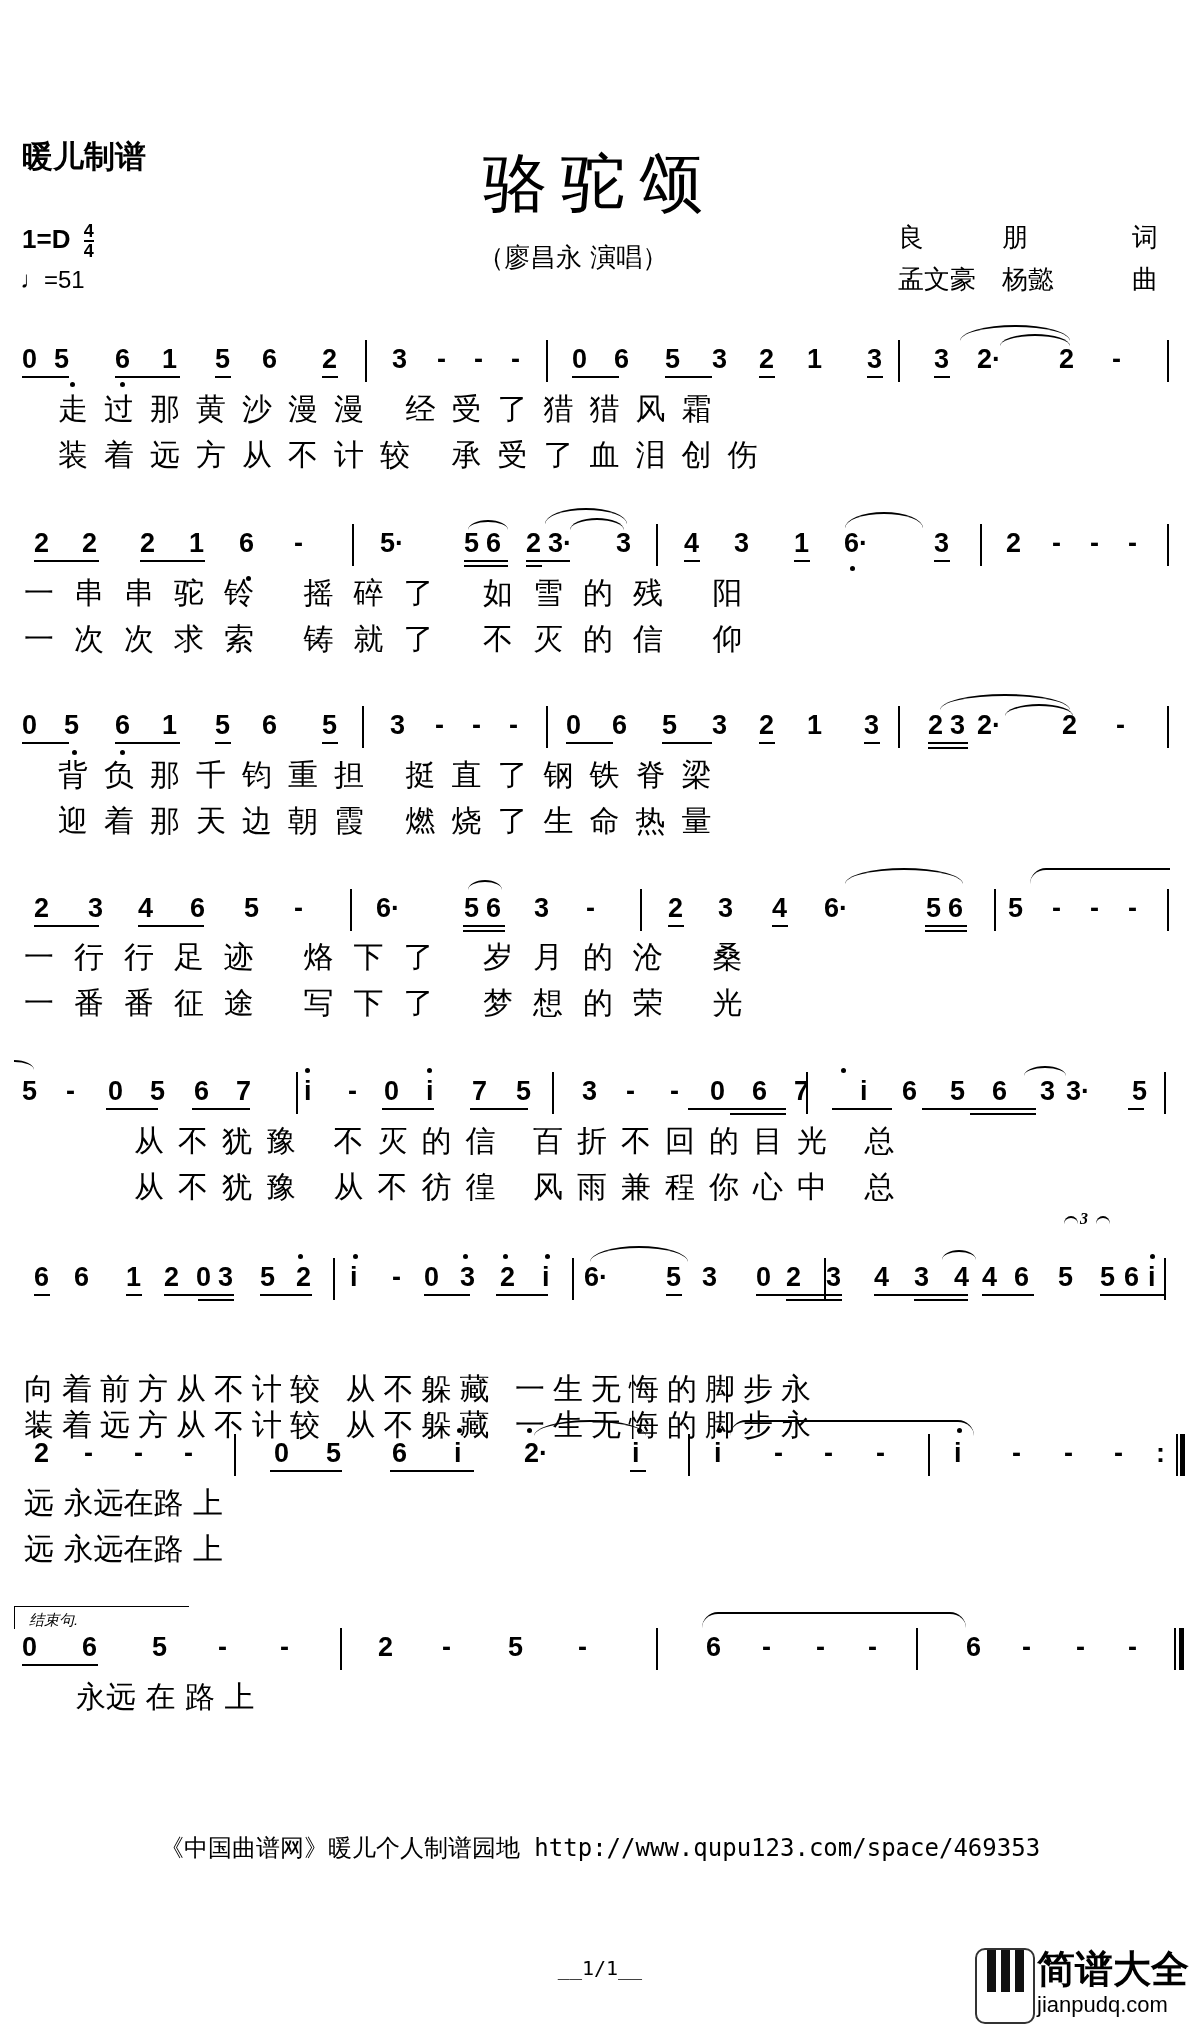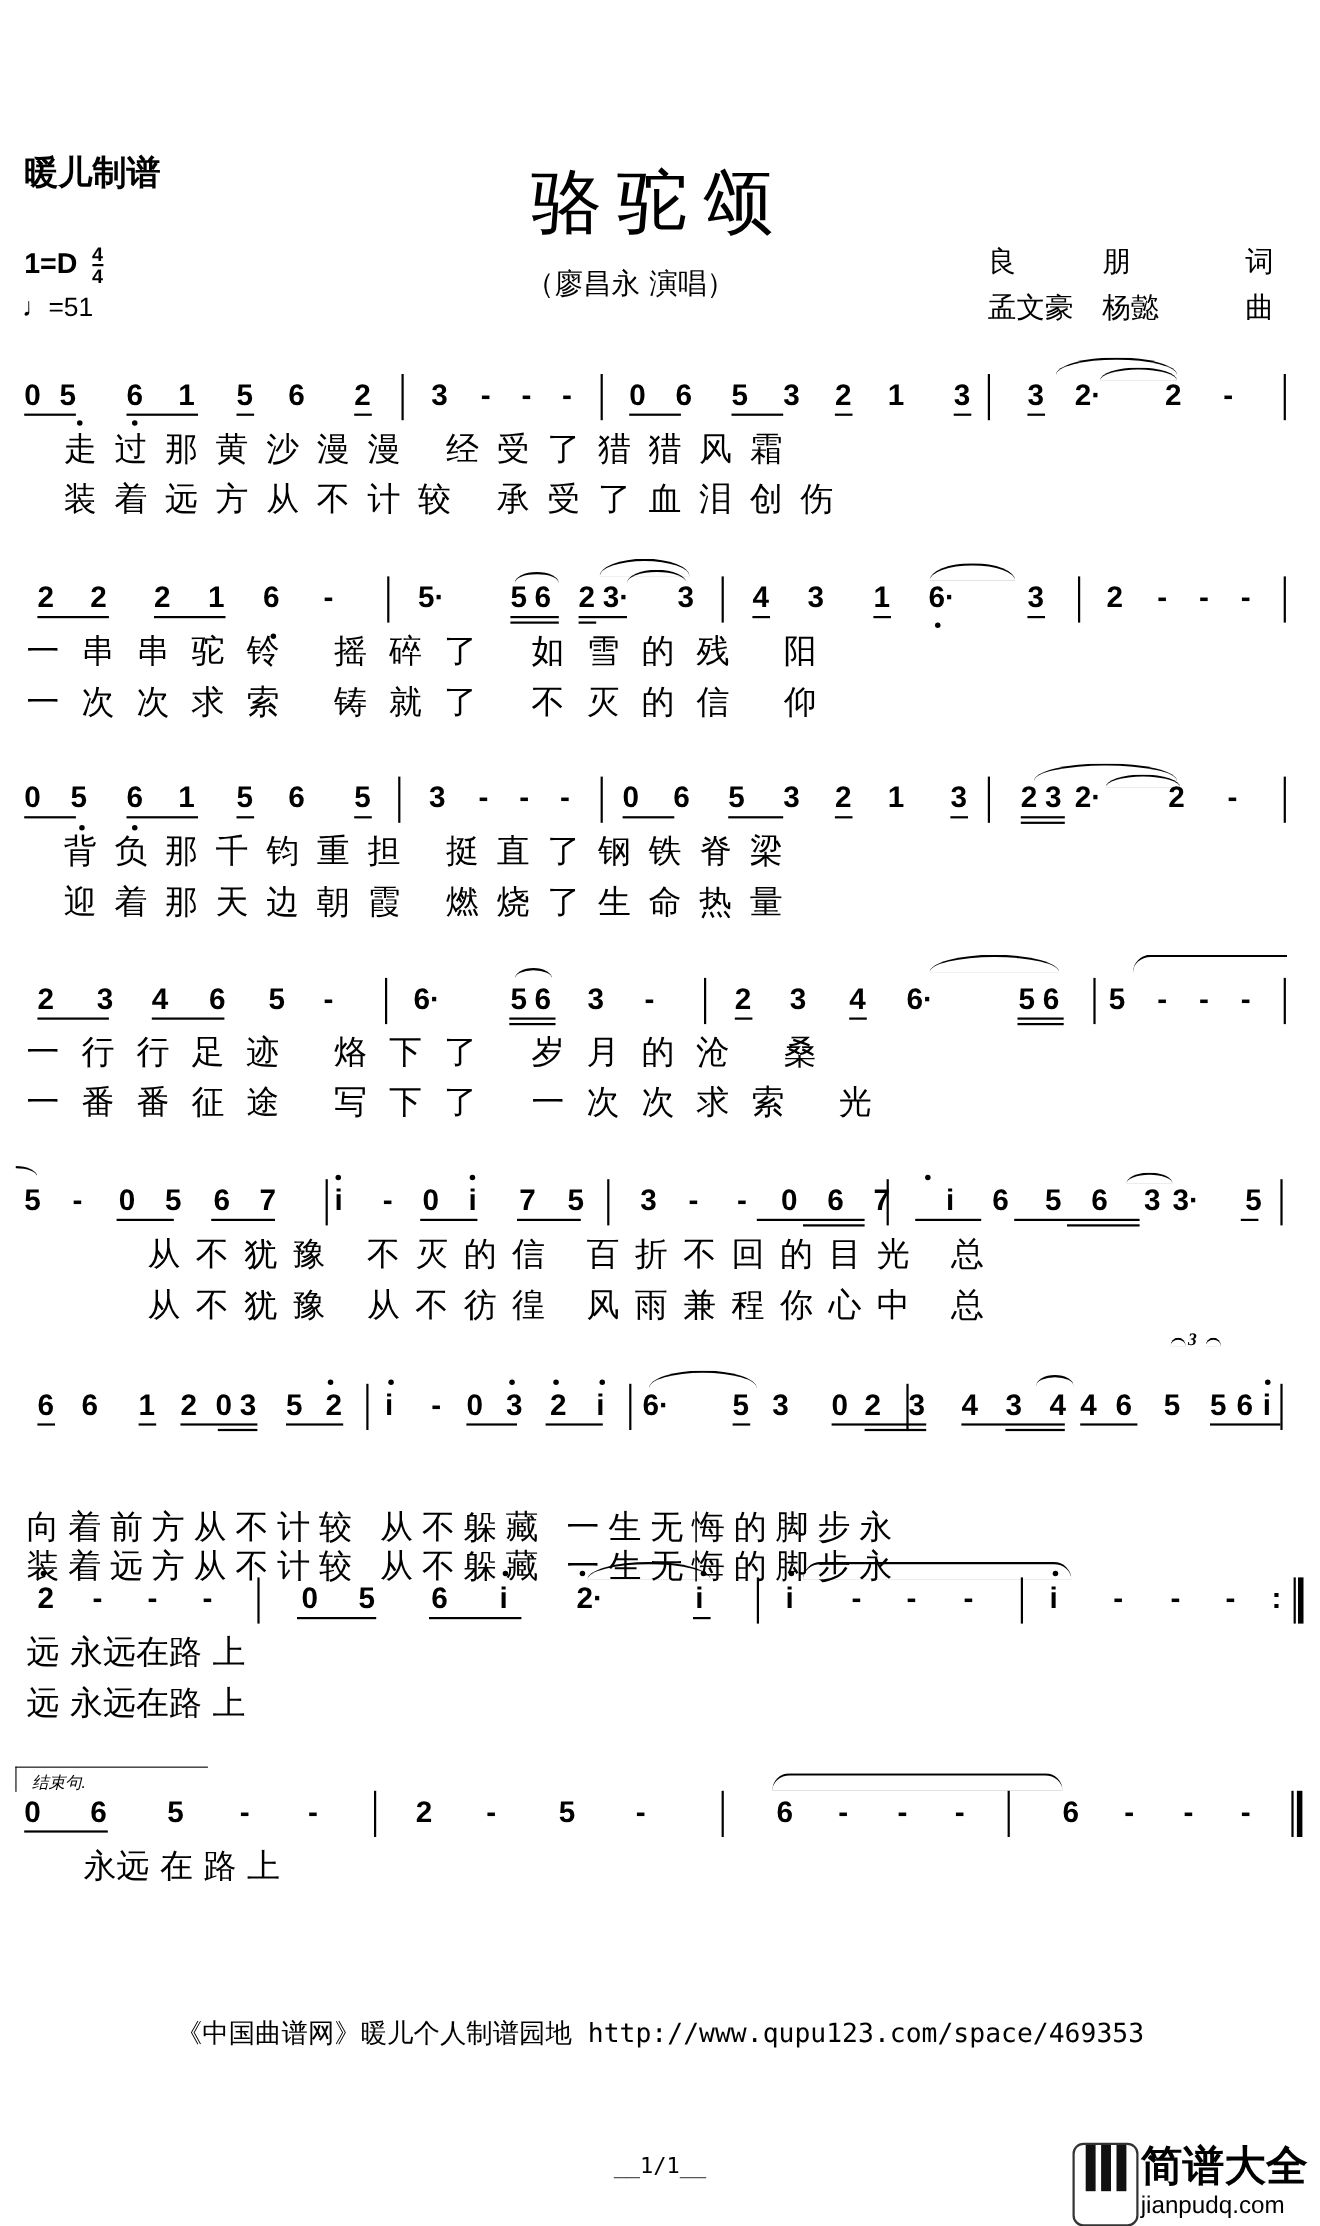--- a/index.html
+++ b/index.html
@@ -223,21 +223,21 @@
   <div class="ul" style="left:463px;top:925px;width:42px;"></div>
   <div class="ul" style="left:463px;top:930px;width:42px;"></div>
   <div class="ul" style="left:668px;top:925px;width:16px;"></div>
   <div class="ul" style="left:772px;top:925px;width:16px;"></div>
   <div class="ul" style="left:925px;top:925px;width:42px;"></div>
   <div class="ul" style="left:925px;top:930px;width:42px;"></div>
   <div class="slur" style="left:468px;top:880px;width:34px;height:8px;"></div>
   <div class="slur" style="left:845px;top:868px;width:118px;"></div>
   <div class="slur" style="left:1030px;top:868px;width:140px;border-radius:20px 0 0 0;"></div>
   <div class="abs lyr" style="left:24px;top:940px;letter-spacing:20px;">一行行足迹 烙下了 岁月的沧 桑</div>
-  <div class="abs lyr" style="left:24px;top:986px;letter-spacing:20px;">一番番征途 写下了 一次次求索 光</div>
+  <div class="abs lyr" style="left:24px;top:986px;letter-spacing:20px;">一番番征途 写下了 梦想的荣 光</div>
 </div>
 
 <div>
   <div class="slur" style="left:14px;top:1060px;width:20px;height:8px;border-radius:0 100% 0 0;"></div>
   <div class="abs note" style="left:22px;top:1076px;">
     <span class="abs" style="left:0">5</span>
       <span class="abs" style="left:44px">-</span>
     <span class="abs" style="left:86px">0</span>
       <span class="abs" style="left:128px">5</span>
     <span class="abs" style="left:172px">6</span>

